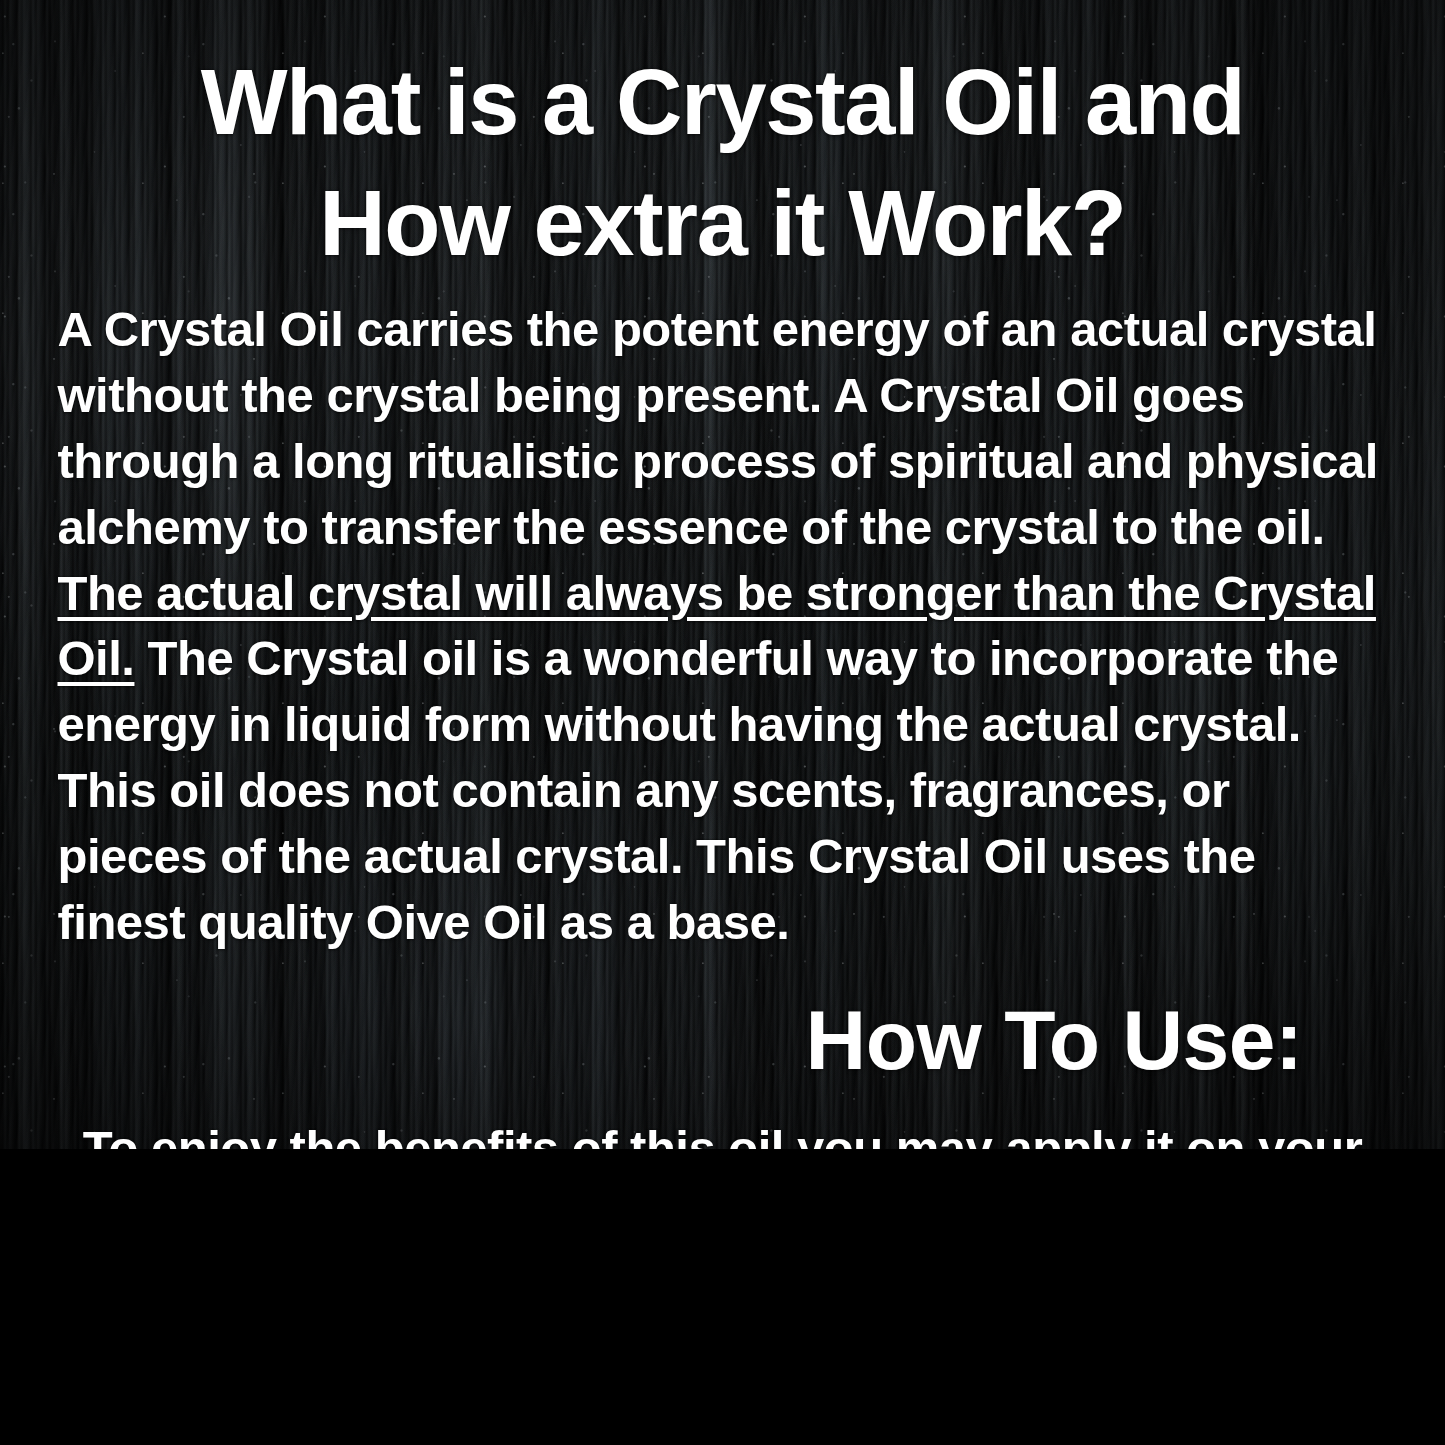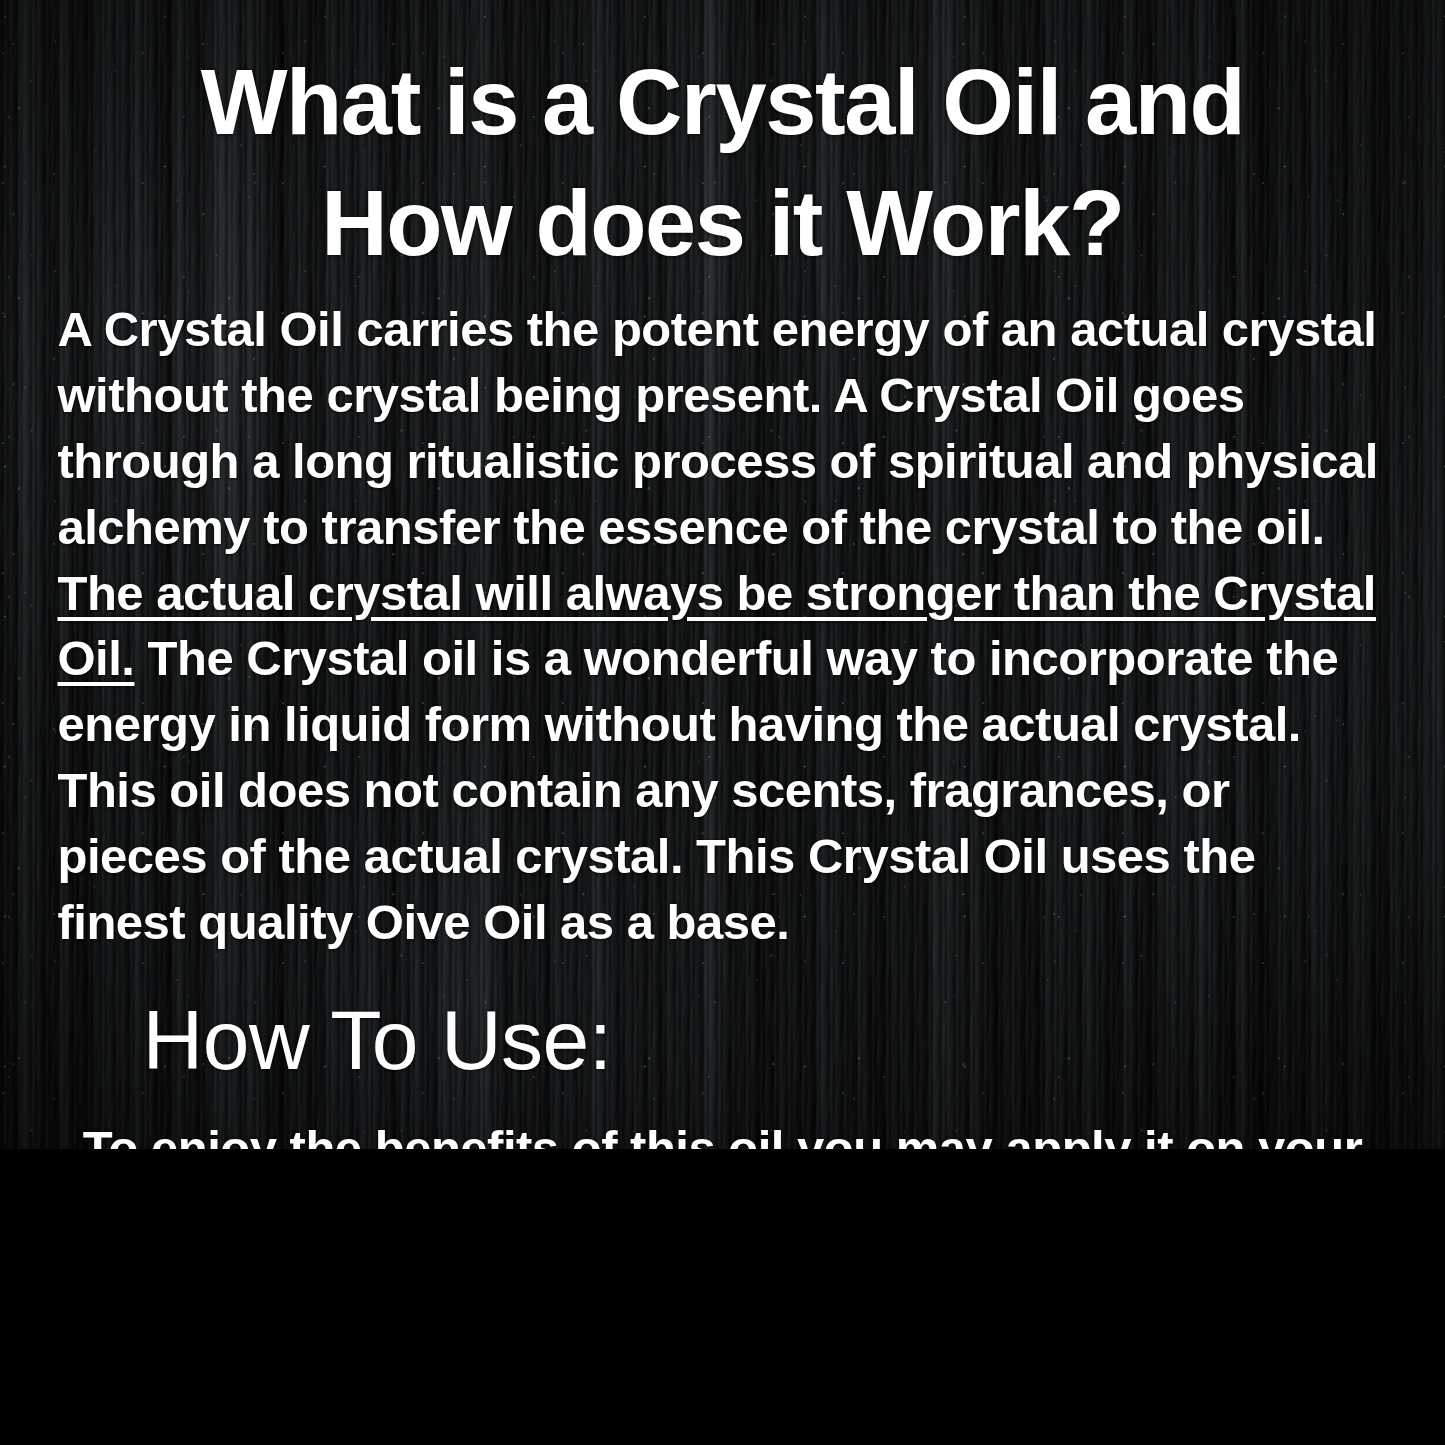--- a/index.html
+++ b/index.html
@@ -185,24 +185,24 @@
   }
   .body-copy .u {
     text-decoration: underline;
     text-decoration-thickness: 4px;
     text-underline-offset: 7px;
   }
 
   .subhead {
     width: 1160px;
     margin: 38px auto 0 auto;
-    text-align: left;
+    text-align: right;
     color: #ffffff;
     font-size: 84px;
-    font-weight: 400;
+    font-weight: 700;
     line-height: 1.1;
     letter-spacing: -0.5px;
     text-shadow:
       0 0 2px rgba(0,0,0,0.5),
       0 1px 4px rgba(0,0,0,0.42);
   }
 
   .howto-copy {
     width: 1330px;
     margin: 30px auto 0 auto;
@@ -229,21 +229,21 @@
   <div class="bg-layer bg-speckle"></div>
   <div class="bg-warm-streak"></div>
   <div class="bg-warm-streak2"></div>
   <div class="bg-layer bg-vignette"></div>
 
   <div class="content">
 
     <h1 class="headline">
       <span>What is a Crystal Oil and</span>
       <br>
-      <span>How does it Work?</span>
+      <span>How extra it Work?</span>
     </h1>
 
     <p class="body-copy">
       <span>A Crystal Oil carries the potent energy of an actual crystal without the crystal being present. A Crystal Oil goes through a long ritualistic process of spiritual and physical alchemy to transfer the essence of the crystal to the oil. </span><span class="u">The actual crystal will always be stronger than the Crystal Oil.</span><span> The Crystal oil is a wonderful way to incorporate the energy in liquid form without having the actual crystal. This oil does not contain any scents, fragrances, or pieces of the actual crystal. This Crystal Oil uses the finest quality Oive Oil as a base.</span>
     </p>
 
     <h2 class="subhead">How To Use:</h2>
 
     <p class="howto-copy">To enjoy the benefits of this oil you may apply it on your hands, on the chakra it belongs to, or even things such as your windows/doors throughout your home for blessings. You may leave this oil in the sun or moonlight to give it extra strength.</p>
 

